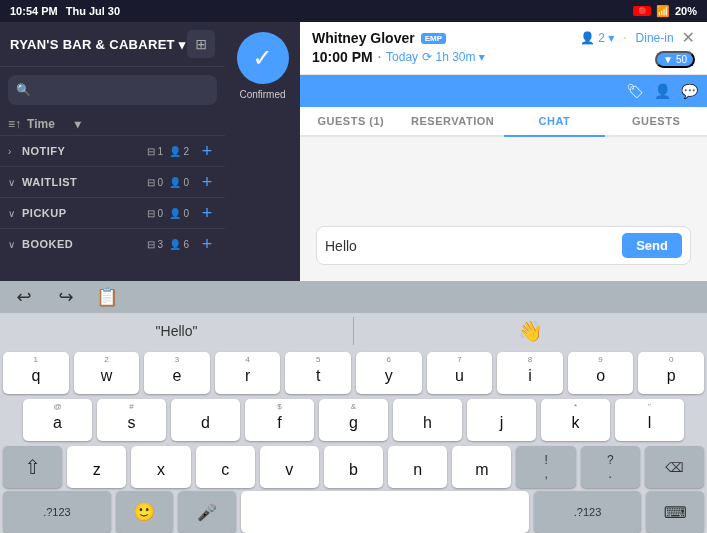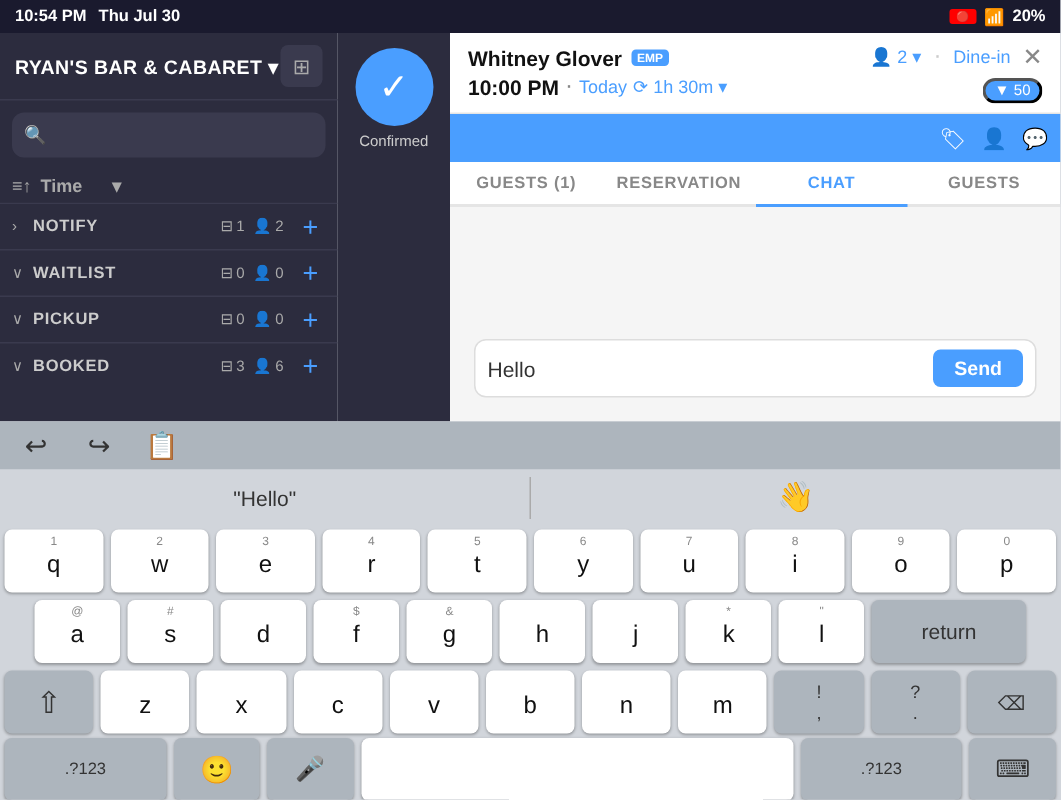--- a/index.html
+++ b/index.html
@@ -770,23 +770,20 @@
             <span class="key-main">j</span>
           </button>
         <button class="key">
             <span class="key-num">*</span>
             <span class="key-main">k</span>
           </button>
         <button class="key">
             <span class="key-num">"</span>
             <span class="key-main">l</span>
           </button>
-        <button class="key special return-key">
-            <span>return</span>
-          </button>
       </div>
 
       <div class="key-row">
         <button class="key special shift-key">⇧</button>
         <button class="key">
             <span class="key-main">z</span>
           </button>
         <button class="key">
             <span class="key-main">x</span>
           </button>

